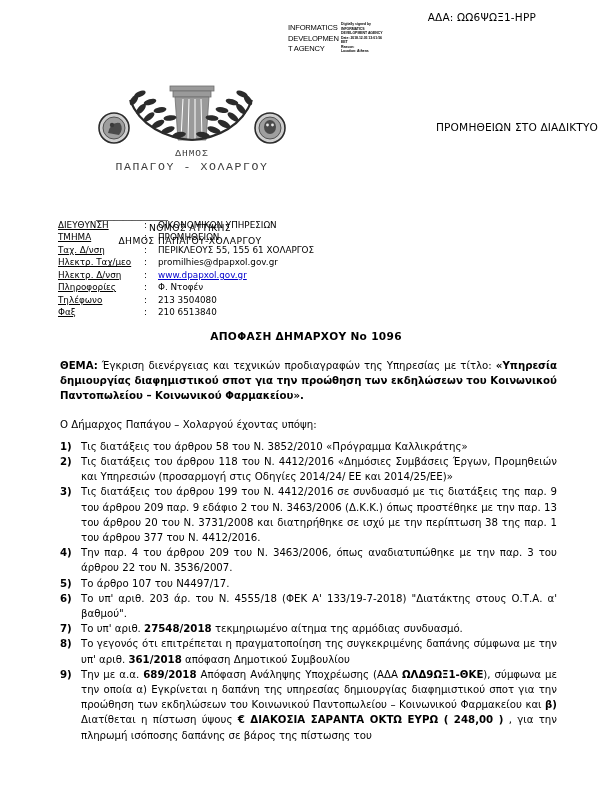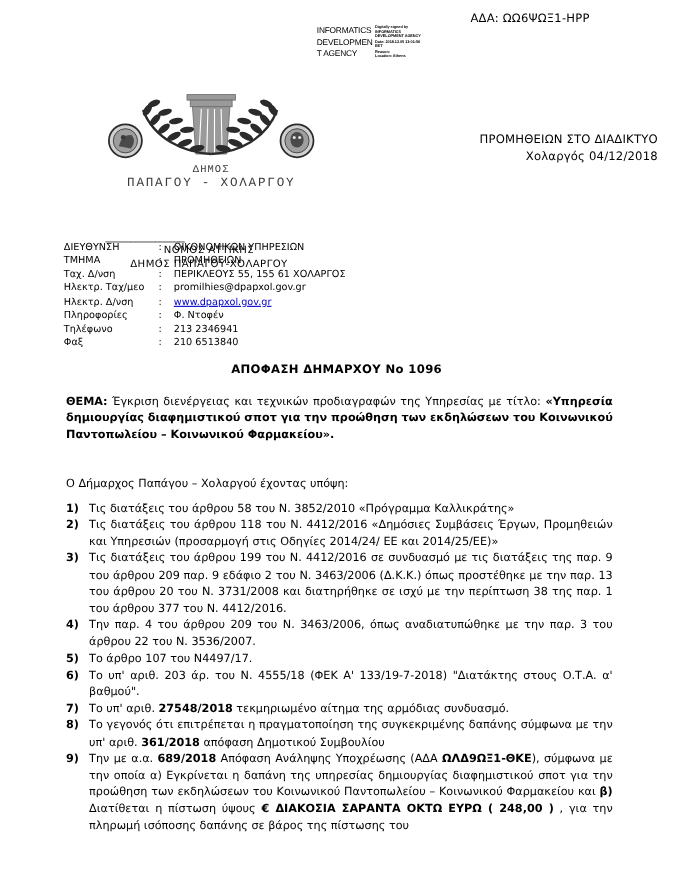--- a/index.html
+++ b/index.html
@@ -127,21 +127,21 @@
   
   .contact {
     position: absolute;
     left: 58px;
     top: 219px;
     font-size: 8.8px;
     line-height: 12.45px;
   }
   .contact table { border-collapse: collapse; }
   .contact td { padding: 0; vertical-align: top; white-space: nowrap; }
-  .c-label { width: 86px; }
+  .c-label { width: 86px; text-decoration: underline; }
   .c-colon { width: 14px; }
   .c-val   { }
   .c-val a { color: #0000cc; text-decoration: underline; }
 
   
   .dec-title {
     position: absolute;
     left: 0;
     top: 330px;
     width: 612px;
@@ -156,21 +156,21 @@
     position: absolute;
     left: 60px;
     top: 358px;
     width: 497px;
     font-size: 10.2px;
     line-height: 15.2px;
   }
   .theme {
     text-align: justify;
     text-justify: inter-word;
-    margin-bottom: 29px;
+    margin-bottom: 13px;
   }
   .theme b { font-weight: bold; }
   .theme .ttl { font-weight: bold; }
   .intro { margin-bottom: 7px; }
 
   ol.items {
     list-style: none;
     margin: 0;
     padding: 0;
     counter-reset: li;
@@ -281,21 +281,20 @@
       </g>
     </svg>
     <div class="logo-cap">
       <span>ΔΗΜΟΣ</span>
       <span class="l2">ΠΑΠΑΓΟΥ - ΧΟΛΑΡΓΟΥ</span>
     </div>
   </div>
 
   <div class="hdr-right">
     <div>ΠΡΟΜΗΘΕΙΩΝ ΣΤΟ ΔΙΑΔΙΚΤΥΟ</div>
-    <div>Χολαργός 04/12/2018</div>
   </div>
 
   <div class="nomos">
     <div>ΝΟΜΟΣ ΑΤΤΙΚΗΣ</div>
     <div>ΔΗΜΟΣ ΠΑΠΑΓΟΥ-ΧΟΛΑΡΓΟΥ</div>
   </div>
   <div class="rule">________________</div>
 
   <div class="contact">
     <table>
@@ -326,21 +325,21 @@
           <td class="c-val"><a href="#">www.dpapxol.gov.gr</a></td>
         </tr>
         <tr>
           <td class="c-label">Πληροφορίες</td>
           <td class="c-colon">:</td>
           <td class="c-val">Φ. Ντοφέν</td>
         </tr>
         <tr>
           <td class="c-label">Τηλέφωνο</td>
           <td class="c-colon">:</td>
-          <td class="c-val">213 2346941</td>
+          <td class="c-val">213 3504080</td>
         </tr>
         <tr>
           <td class="c-label">Φαξ</td>
           <td class="c-colon">:</td>
           <td class="c-val">210 6513840</td>
         </tr>
       </tbody>
     </table>
   </div>
 

